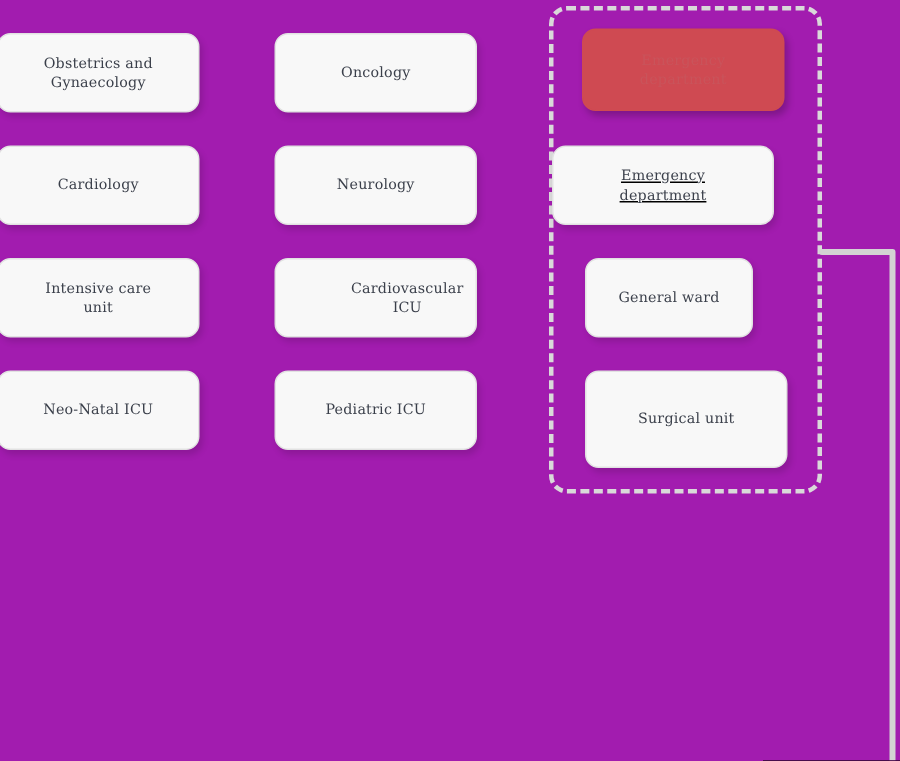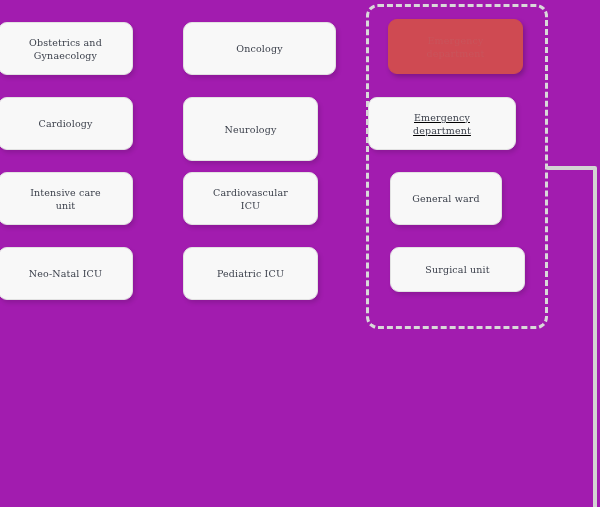--- a/index.html
+++ b/index.html
@@ -80,45 +80,45 @@
       <div class="node" style="left: -2px; top: 97px; width: 135px; height: 53px;">
         <span class="label">Cardiology</span>
       </div>
       <div class="node" style="left: -2px; top: 172px; width: 135px; height: 53px;">
         <span class="label">Intensive care
 unit</span>
       </div>
       <div class="node" style="left: -2px; top: 247px; width: 135px; height: 53px;">
         <span class="label">Neo-Natal ICU</span>
       </div>
-      <div class="node" style="left: 183px; top: 22px; width: 153px; height: 53px;">
+      <div class="node" style="left: 183px; top: 22px; width: 135px; height: 53px;">
         <span class="label">Oncology</span>
       </div>
-      <div class="node" style="left: 183px; top: 97px; width: 135px; height: 64px;">
+      <div class="node" style="left: 183px; top: 97px; width: 135px; height: 53px;">
         <span class="label">Neurology</span>
       </div>
-      <div class="node" style="left: 183px; top: 172px; width: 135px; height: 53px;">
+      <div class="node" style="left: 183px; top: 172px; width: 135px; height: 53px; justify-content: flex-end;">
         <span class="label">Cardiovascular
 ICU</span>
       </div>
       <div class="node" style="left: 183px; top: 247px; width: 135px; height: 53px;">
         <span class="label">Pediatric ICU</span>
       </div>
       <div class="node highlight" style="left: 388px; top: 19px; width: 135px; height: 55px;">
         <span class="label">Emergency
 department</span>
       </div>
       <div class="node" style="left: 368px; top: 97px; width: 148px; height: 53px; text-decoration: underline;">
         <span class="label">Emergency
 department</span>
       </div>
       <div class="node" style="left: 390px; top: 172px; width: 112px; height: 53px;">
         <span class="label">General ward</span>
       </div>
-      <div class="node" style="left: 390px; top: 247px; width: 135px; height: 45px;">
+      <div class="node" style="left: 390px; top: 247px; width: 135px; height: 65px;">
         <span class="label">Surgical unit</span>
       </div>
     </div>
 
   <svg class="connector" viewBox="0 0 600 507" xmlns="http://www.w3.org/2000/svg">
     <polyline id="edge-line" fill="none" stroke-linecap="round" stroke-linejoin="round" points="548,168 595,168 595,507" stroke="#d3d3d3" stroke-width="4"></polyline>
   </svg>
 
 </div>
 

